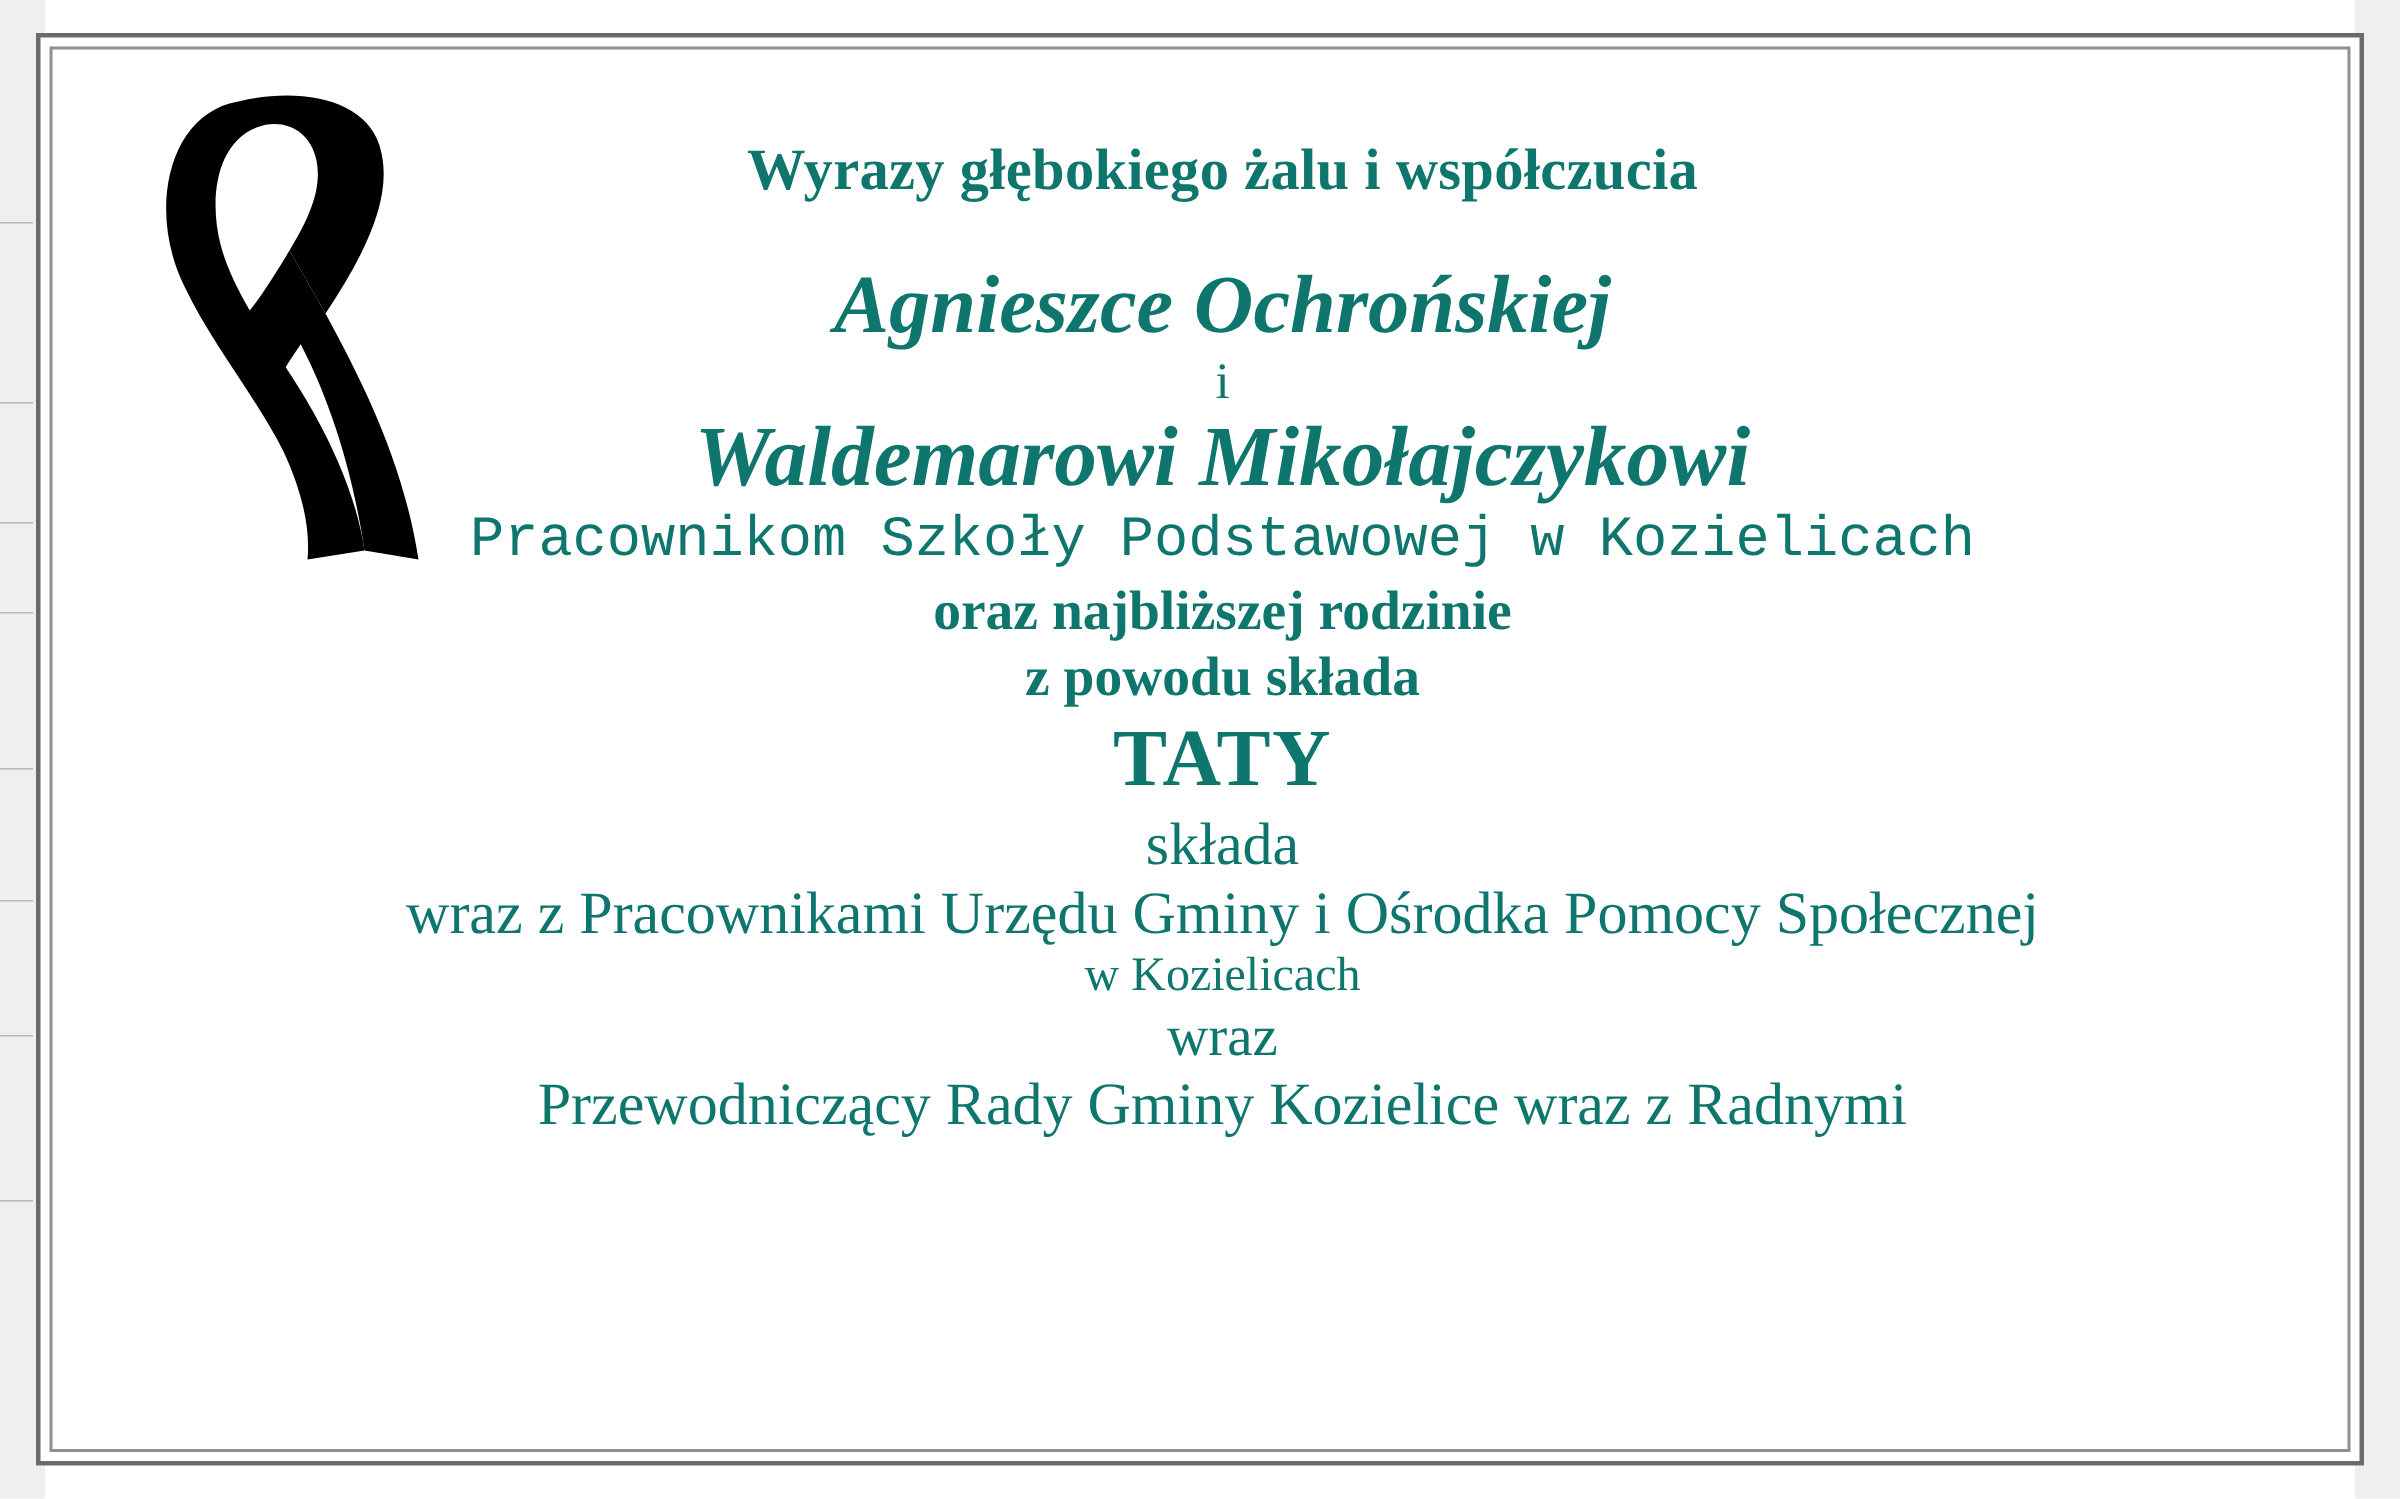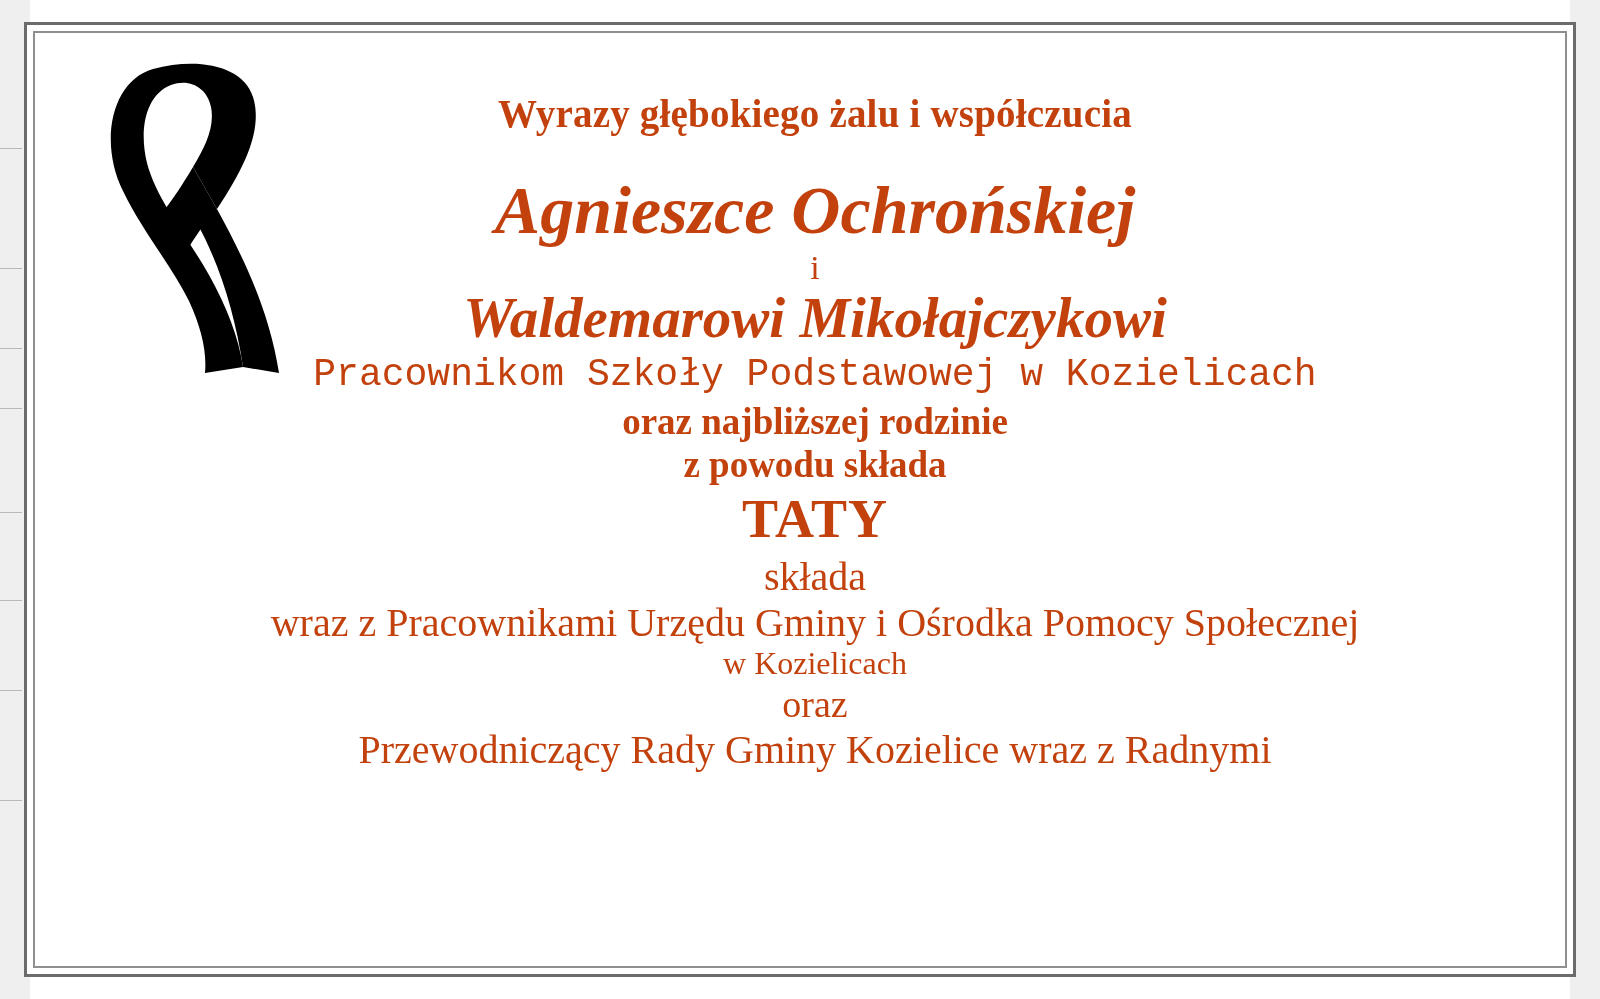--- a/index.html
+++ b/index.html
@@ -76,34 +76,34 @@
   }
   .ribbon svg { display: block; }
 
   
   .notice-text {
     position: absolute;
     left: 70px;
     right: 40px;
     top: 60px;
     text-align: center;
-    color: #c2410c;
+    color: #0f766e;
     line-height: 1.06;
   }
 
   .line { display: block; }
 
   .l-condolence {
     font-size: 39px;
     font-weight: bold;
     letter-spacing: 0.2px;
     margin-bottom: 10px;
   }
   .l-name1 {
-    font-size: 68px;
+    font-size: 55px;
     font-weight: bold;
     font-style: italic;
     margin-bottom: 4px;
     margin-top: 40px;
   }
   .l-and {
     font-size: 34px;
     margin-bottom: 2px;
   }
   .l-name2 {
@@ -193,19 +193,19 @@
         <span class="line l-name1">Agnieszce Ochrońskiej</span>
         <span class="line l-and">i</span>
         <span class="line l-name2">Waldemarowi Mikołajczykowi</span>
         <span class="line l-workplace">Pracownikom Szkoły Podstawowej w Kozielicach</span>
         <span class="line l-family">oraz najbliższej rodzinie</span>
         <span class="line l-reason">z powodu składa</span>
         <span class="line l-deceased">TATY</span>
         <span class="line l-submits">składa</span>
         <span class="line l-signer2">wraz z Pracownikami Urzędu Gminy i Ośrodka Pomocy Społecznej</span>
         <span class="line l-signer3">w Kozielicach</span>
-        <span class="line l-oraz">oraz</span>
+        <span class="line l-oraz">wraz</span>
         <span class="line l-signer4">Przewodniczący Rady Gminy Kozielice wraz z Radnymi</span>
       </div>
 
     </div>
   </div>
 </div>
 
 </body></html>

